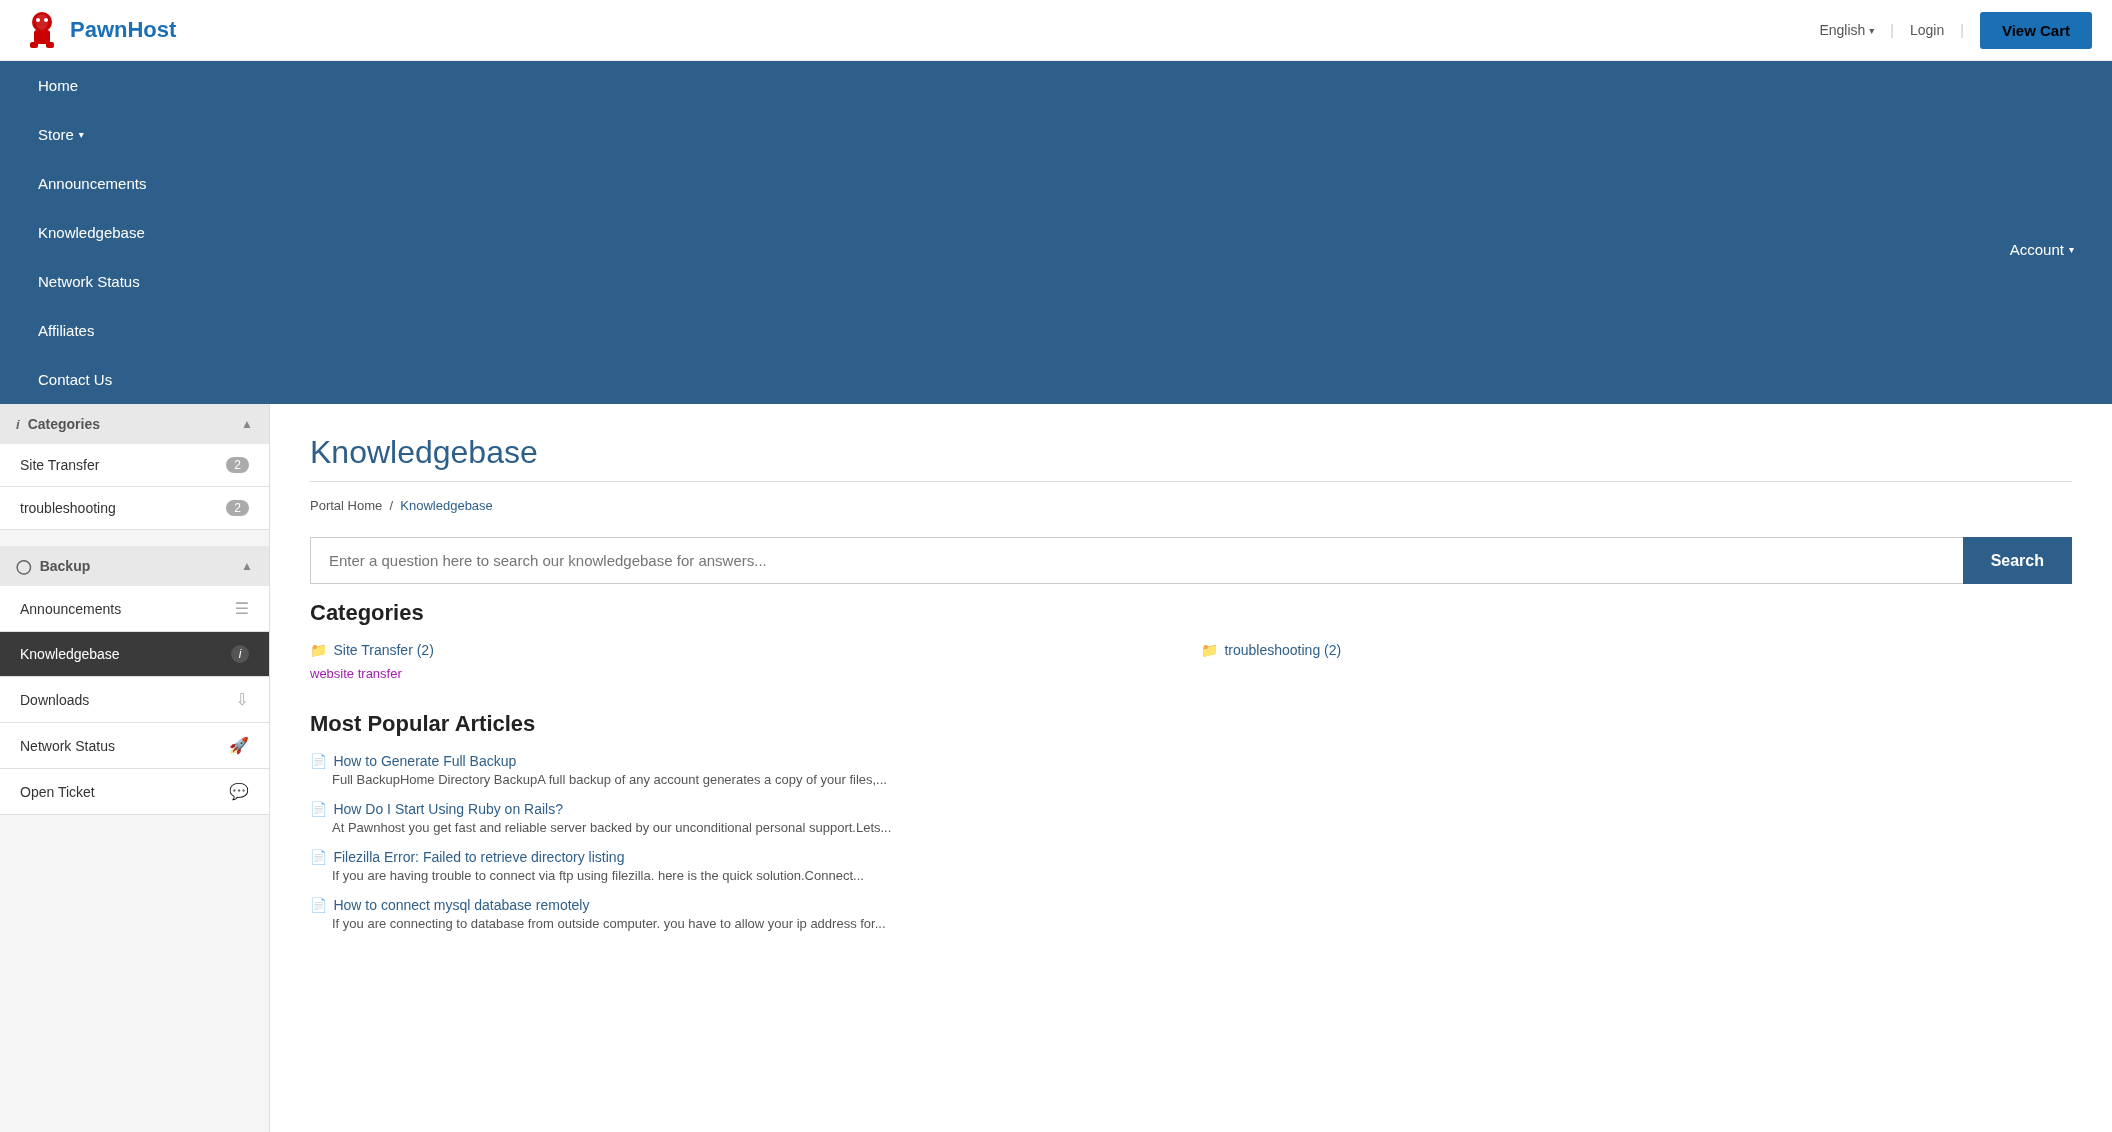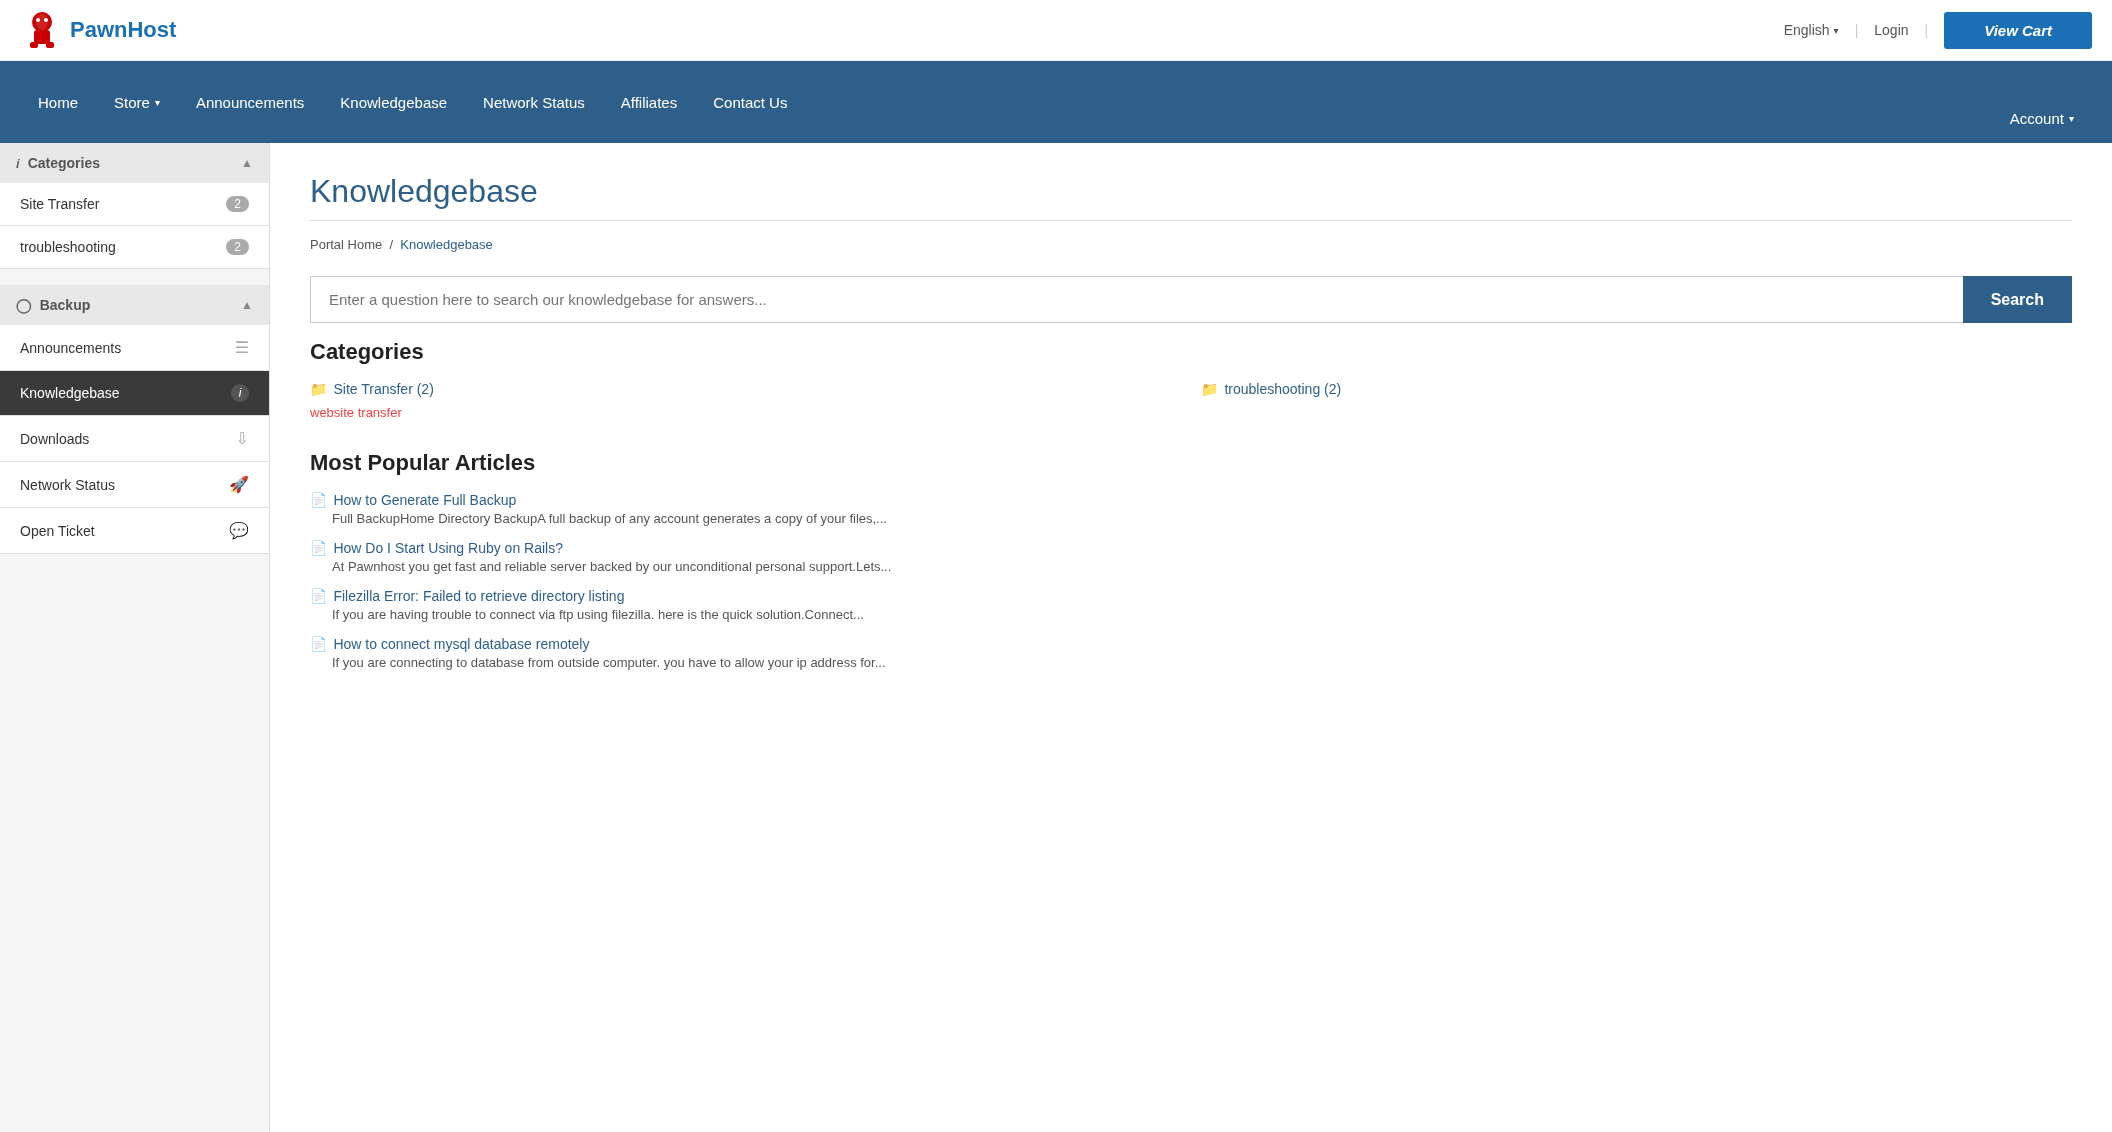--- a/index.html
+++ b/index.html
@@ -44,41 +44,41 @@
       text-align: center;
     }
     .login-link {
       color: #555;
       font-size: 14px;
       cursor: pointer;
       text-decoration: none;
     }
     .view-cart-btn {
       background: #1a6fb5;
-      color: #ffffff;
+      color: #000000;
       border: none;
-      padding: 10px 40px;
+      padding: 10px 22px;
       font-size: 15px;
       font-weight: bold;
       cursor: pointer;
       border-radius: 3px;
-      font-style: italic;
     }
 
     
     .nav-bar {
       background: #2d5f8a;
       display: flex;
       align-items: center;
       justify-content: space-between;
       padding: 0 20px;
     }
     .nav-left {
       display: flex;
-      align-items: center;
+      align-items: flex-start;
+      flex-direction: column;
     }
     .nav-item {
       color: #fff;
       padding: 16px 18px;
       font-size: 15px;
       cursor: pointer;
       text-decoration: none;
       display: flex;
       align-items: center;
       gap: 5px;
@@ -215,21 +215,21 @@
     .category-link {
       color: #2d5f8a;
       text-decoration: none;
       font-size: 14px;
       display: flex;
       align-items: center;
       gap: 6px;
     }
     .website-transfer-text {
       font-size: 13px;
-      color: #ef4444;
+      color: #a21caf;
       margin-bottom: 30px;
     }
 
     
     .articles-section { margin-top: 10px; }
     .article-item {
       margin-bottom: 14px;
     }
     .article-link {
       color: #2d5f8a;

